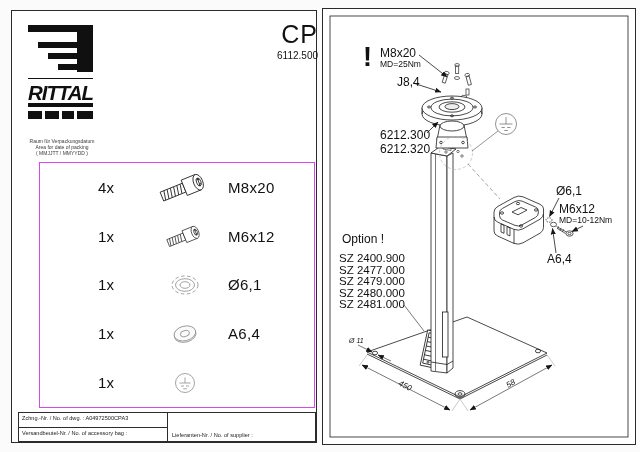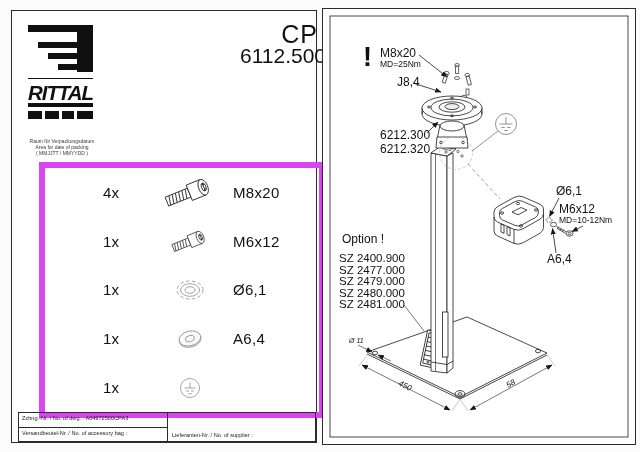--- a/index.html
+++ b/index.html
@@ -8,24 +8,24 @@
   .page{position:absolute;background:#fff;border:1px solid #2b2b2b;box-sizing:content-box}
   #left-page{left:11px;top:10px;width:304px;height:431px}
   #right-page{left:322px;top:8px;width:312px;height:435px}
 
   
   #logo{position:absolute;left:16px;top:14px;width:66px;height:94px}
   #packing-note{position:absolute;left:8px;top:127px;width:84px;text-align:center;
                 font-size:5px;line-height:6px;color:#3a3a3a;white-space:nowrap}
   #cp-title{position:absolute;left:228px;top:10px;width:78px;text-align:right}
   #cp-title .series{font-size:25px;line-height:26px;letter-spacing:1px}
-  #cp-title .model{font-size:21px;line-height:17px}
+  #cp-title .model{font-size:10px;line-height:17px}
 
   #parts-box{position:absolute;left:27px;top:151px;width:274px;height:244px;
-             border:6px solid #d946ef;display:flex;flex-direction:column}
+             border:1px solid #d946ef;display:flex;flex-direction:column}
   .part-row{flex:1;display:grid;grid-template-columns:72px 86px auto;
             align-items:center;padding-left:30px;font-size:15px}
   .part-qty{text-align:center}
   .part-icon{justify-self:center;display:flex;align-items:center}
   .part-label{letter-spacing:.3px}
 
   #title-block{position:absolute;left:6px;top:401px;width:296px;height:28px;
                border:1px solid #2b2b2b;display:grid;grid-template-columns:149px auto;
                font-size:5.6px;line-height:6px;color:#222}
   #tb-left{border-right:1px solid #2b2b2b;display:flex;flex-direction:column}

